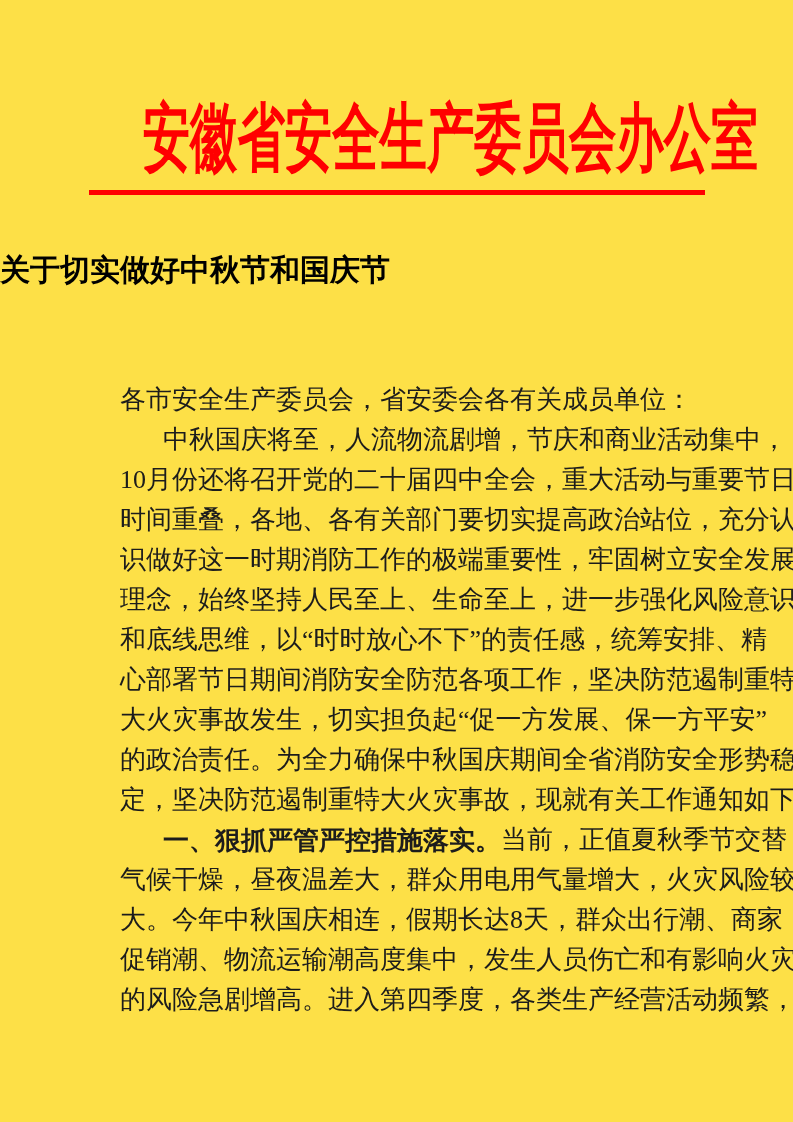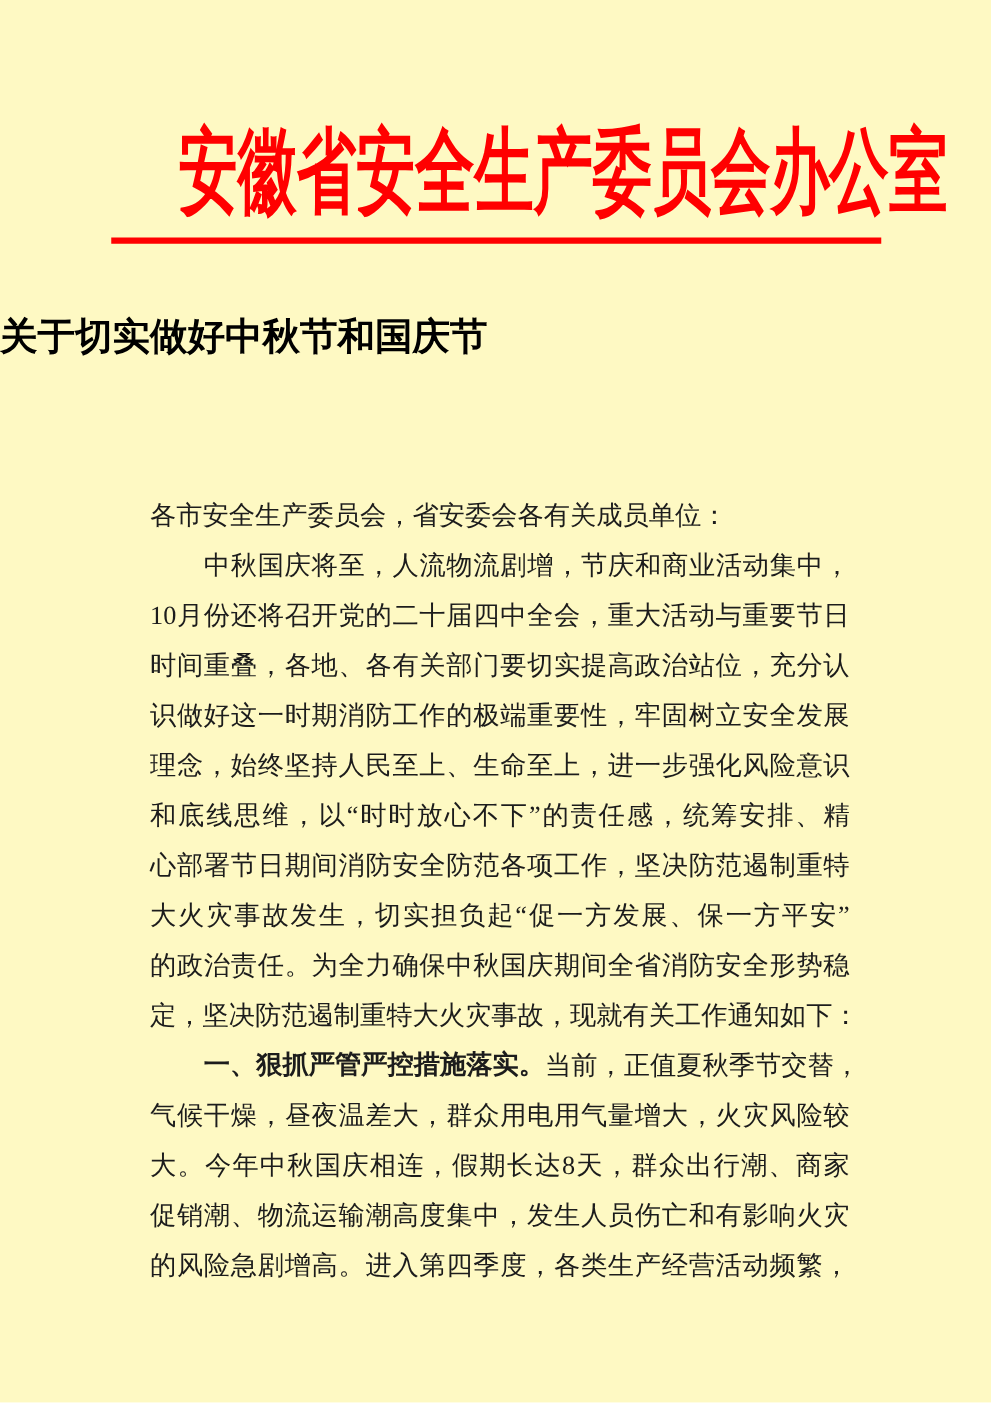--- a/index.html
+++ b/index.html
@@ -7,21 +7,21 @@
   html, body { background: #ffffff; }
   body {
     width: 793px; height: 1122px;
     font-family: "Liberation Serif", serif;
     position: relative;
     overflow: hidden;
   }
   .page {
     position: absolute; top: 0; left: 0;
     width: 793px; height: 1122px;
-    background: #fef9c3;
+    background: #fde047;
   }
   
   .letterhead {
     position: absolute;
     top: 98px; left: 0; width: 100%;
     text-align: center;
     font-size: 74px;
     line-height: 80px;
     font-weight: bold;
     color: var(--accent, #ff0000);
@@ -45,23 +45,23 @@
     text-align: left;
     font-size: 30px;
     line-height: 43px;
     font-weight: bold;
     color: #000000;
     letter-spacing: 0px;
   }
   
   .body-block {
     position: absolute;
-    top: 392px; left: 120px;
+    top: 380px; left: 120px;
     width: 560px;
-    font-size: 21px;
+    font-size: 26px;
     color: #1c1c1c;
   }
   .line {
     height: 40px;
     line-height: 40px;
     white-space: nowrap;
   }
   .line.just {
     display: flex;
     justify-content: space-between;

